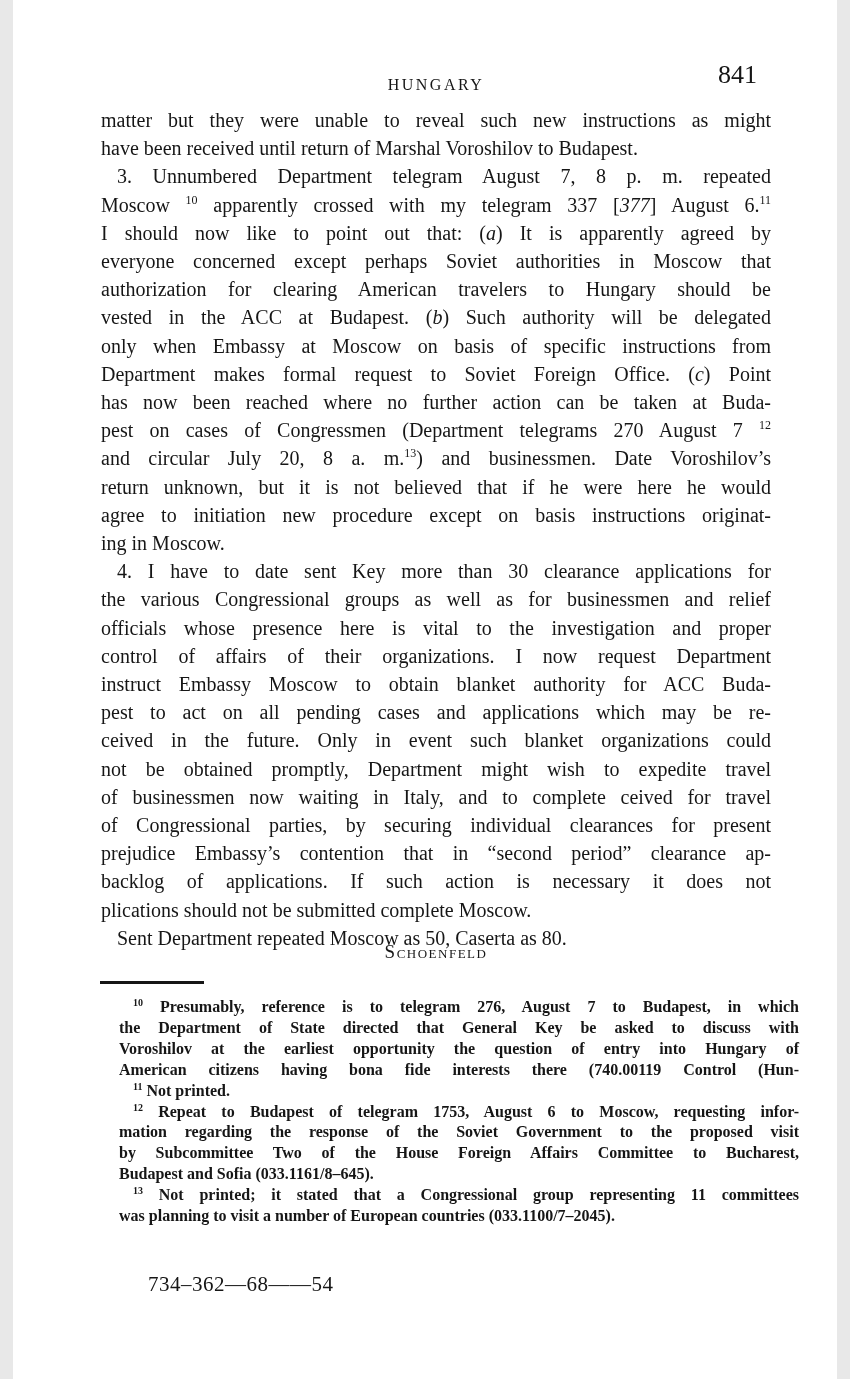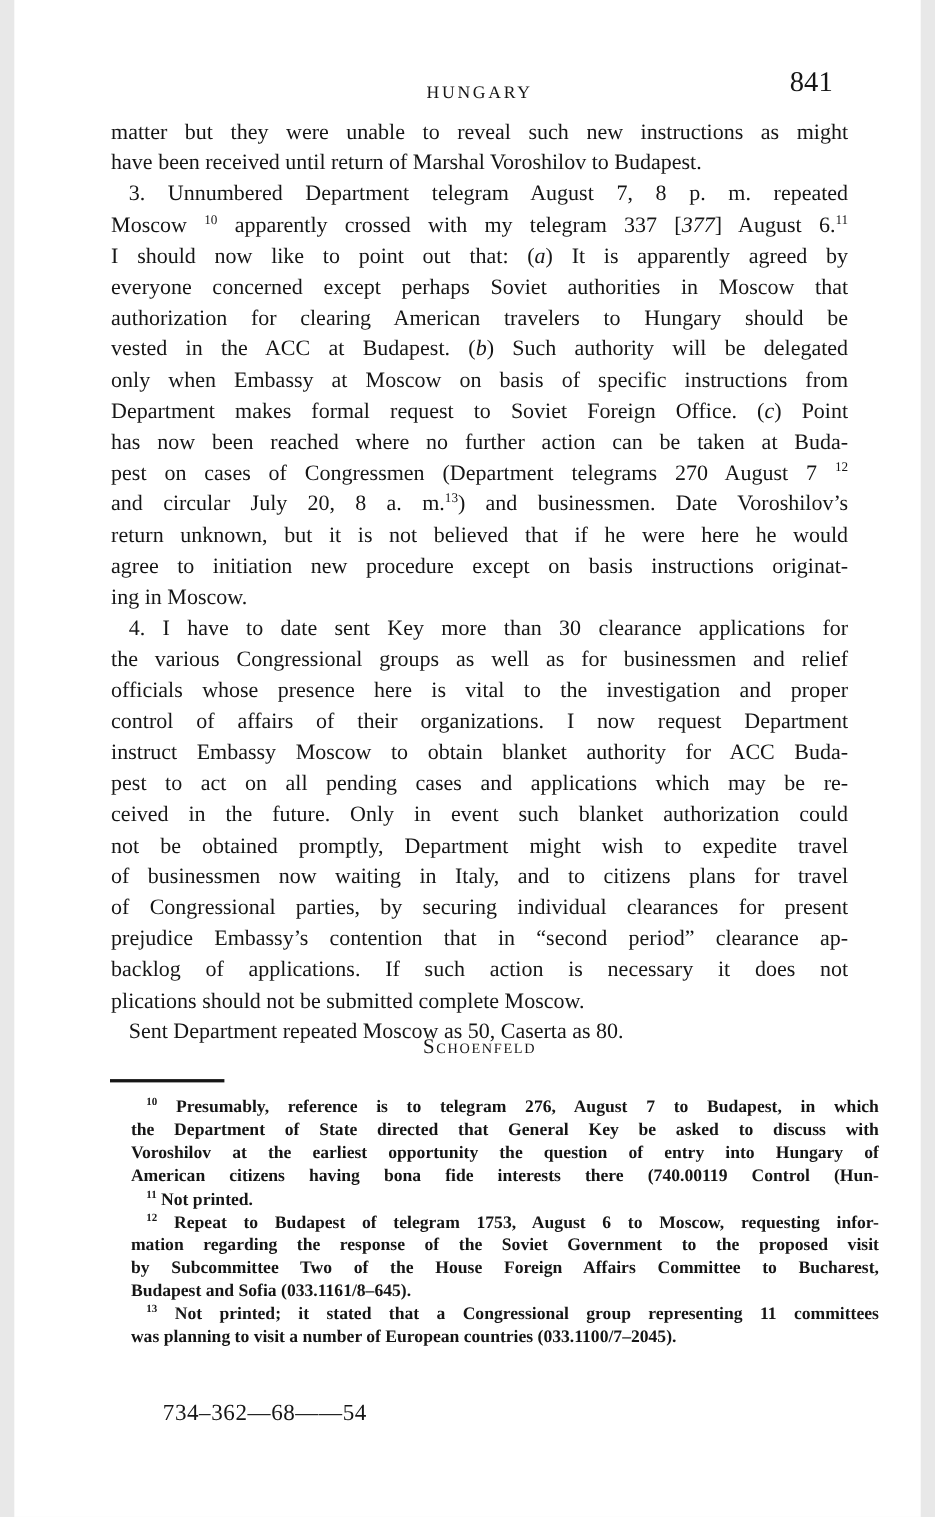--- a/index.html
+++ b/index.html
@@ -113,23 +113,23 @@
         <div class="line">agree to initiation new procedure except on basis instructions originat-</div>
         <div class="line last">ing in Moscow.</div>
       </div>
       <div>
         <div class="line indent">4. I have to date sent Key more than 30 clearance applications for</div>
         <div class="line">the various Congressional groups as well as for businessmen and relief</div>
         <div class="line">officials whose presence here is vital to the investigation and proper</div>
         <div class="line">control of affairs of their organizations.  I now request Department</div>
         <div class="line">instruct Embassy Moscow to obtain blanket authority for ACC Buda-</div>
         <div class="line">pest to act on all pending cases and applications which may be re-</div>
-        <div class="line">ceived in the future.  Only in event such blanket authorization could</div>
+        <div class="line">ceived in the future.  Only in event such blanket organizations could</div>
         <div class="line">not be obtained promptly, Department might wish to expedite travel</div>
-        <div class="line">of businessmen now waiting in Italy, and to citizens plans for travel</div>
+        <div class="line">of businessmen now waiting in Italy, and to complete ceived for travel</div>
         <div class="line">of Congressional parties, by securing individual clearances for present</div>
         <div class="line">prejudice Embassy’s contention that in “second period” clearance ap-</div>
         <div class="line">backlog of applications.  If such action is necessary it does not</div>
         <div class="line last">plications should not be submitted complete Moscow.</div>
       </div>
       <div>
         <div class="line last indent">Sent Department repeated Moscow as 50, Caserta as 80.</div>
       </div>
     </div>
 

